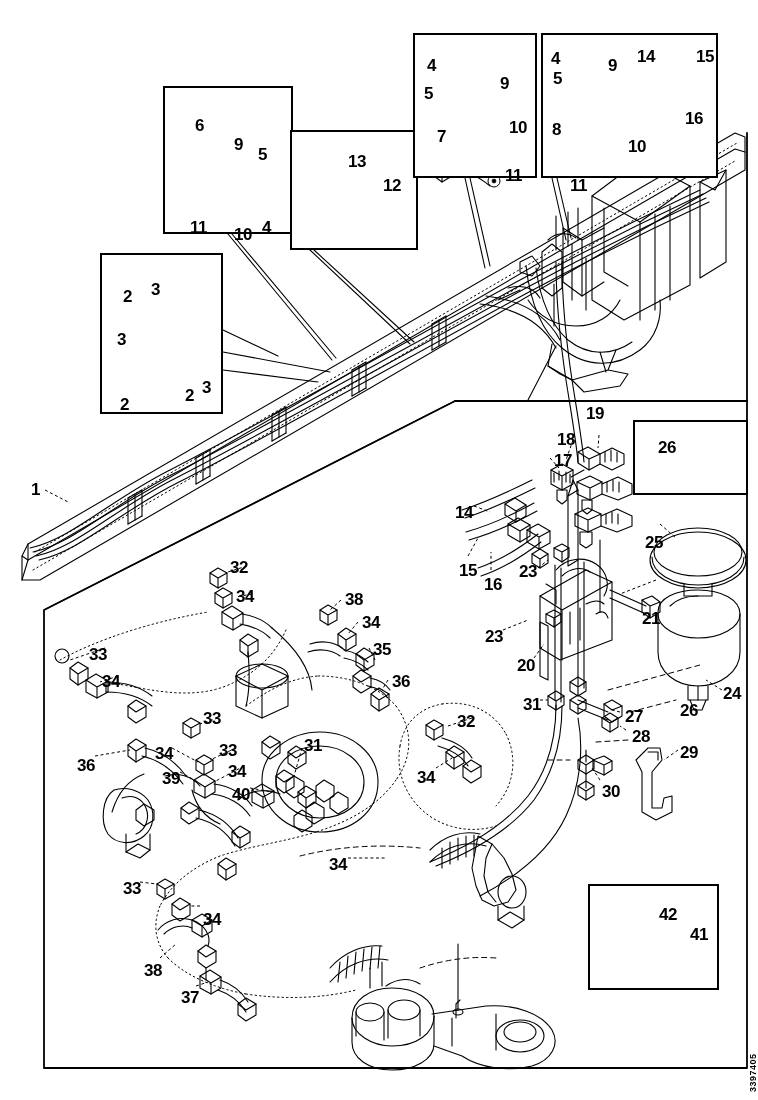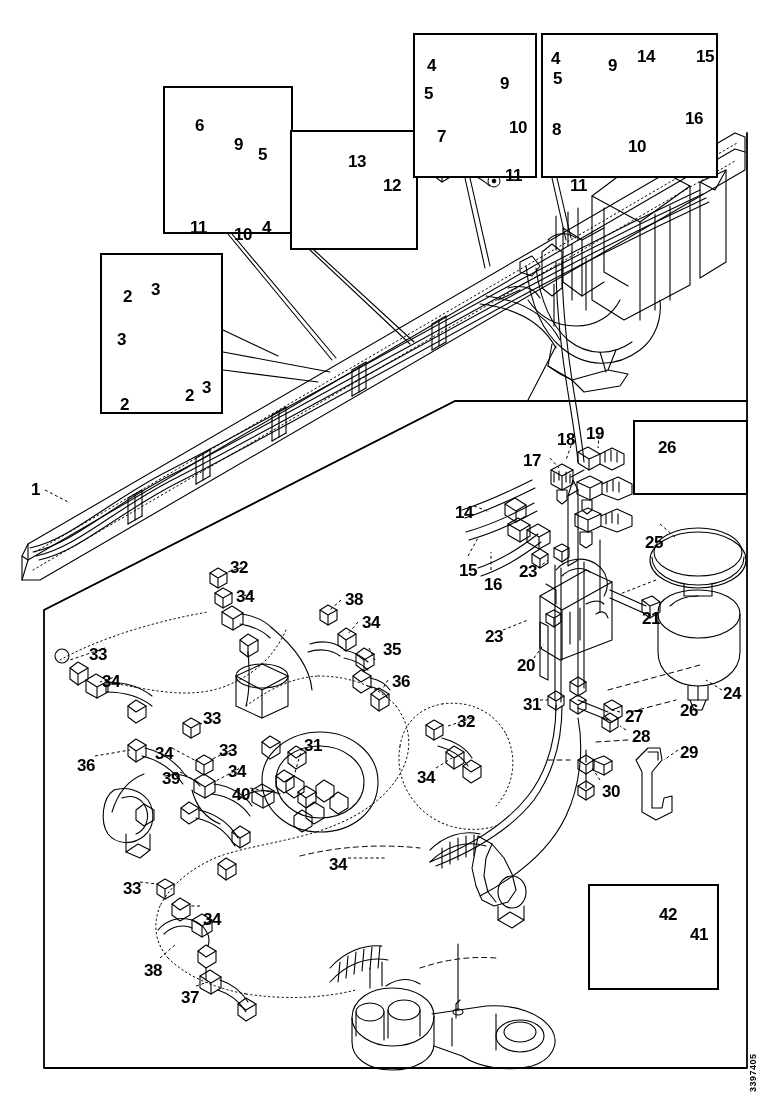--- a/index.html
+++ b/index.html
@@ -693,43 +693,43 @@
       <div class="cn" style="left: 551px; top: 50px;">4</div>
       <div class="cn" style="left: 608px; top: 57px;">9</div>
       <div class="cn" style="left: 637px; top: 48px;">14</div>
       <div class="cn" style="left: 696px; top: 48px;">15</div>
       <div class="cn" style="left: 553px; top: 70px;">5</div>
       <div class="cn" style="left: 685px; top: 110px;">16</div>
       <div class="cn" style="left: 552px; top: 121px;">8</div>
       <div class="cn" style="left: 628px; top: 138px;">10</div>
       <div class="cn" style="left: 570px; top: 177px;">11</div>
       <div class="cn" style="left: 557px; top: 431px;">18</div>
-      <div class="cn" style="left: 586px; top: 425px; text-align: right;">19</div>
-      <div class="cn" style="left: 523px; top: 452px;">17</div>
+      <div class="cn" style="left: 586px; top: 405px; text-align: right;">19</div>
+      <div class="cn" style="left: 554px; top: 452px;">17</div>
       <div class="cn" style="left: 658px; top: 439px;">26</div>
       <div class="cn" style="left: 455px; top: 504px;">14</div>
       <div class="cn" style="left: 459px; top: 562px;">15</div>
       <div class="cn" style="left: 484px; top: 576px;">16</div>
       <div class="cn" style="left: 645px; top: 534px;">25</div>
       <div class="cn" style="left: 519px; top: 563px;">23</div>
       <div class="cn" style="left: 642px; top: 610px;">21</div>
       <div class="cn" style="left: 485px; top: 628px;">23</div>
       <div class="cn" style="left: 517px; top: 657px;">20</div>
       <div class="cn" style="left: 723px; top: 685px;">24</div>
       <div class="cn" style="left: 680px; top: 702px;">26</div>
       <div class="cn" style="left: 625px; top: 708px;">27</div>
       <div class="cn" style="left: 523px; top: 696px;">31</div>
       <div class="cn" style="left: 632px; top: 728px;">28</div>
       <div class="cn" style="left: 680px; top: 744px;">29</div>
       <div class="cn" style="left: 602px; top: 783px;">30</div>
       <div class="cn" style="left: 230px; top: 559px;">32</div>
       <div class="cn" style="left: 236px; top: 588px;">34</div>
       <div class="cn" style="left: 345px; top: 591px;">38</div>
       <div class="cn" style="left: 362px; top: 614px;">34</div>
-      <div class="cn" style="left: 373px; top: 641px; margin-left: 10px;">35</div>
+      <div class="cn" style="left: 373px; top: 641px;">35</div>
       <div class="cn" style="left: 392px; top: 673px;">36</div>
       <div class="cn" style="left: 89px; top: 646px;">33</div>
       <div class="cn" style="left: 102px; top: 673px;">34</div>
       <div class="cn" style="left: 203px; top: 710px;">33</div>
       <div class="cn" style="left: 77px; top: 757px;">36</div>
       <div class="cn" style="left: 155px; top: 745px;">34</div>
       <div class="cn" style="left: 219px; top: 742px;">33</div>
       <div class="cn" style="left: 228px; top: 763px;">34</div>
       <div class="cn" style="left: 304px; top: 737px;">31</div>
       <div class="cn" style="left: 162px; top: 770px;">39</div>

